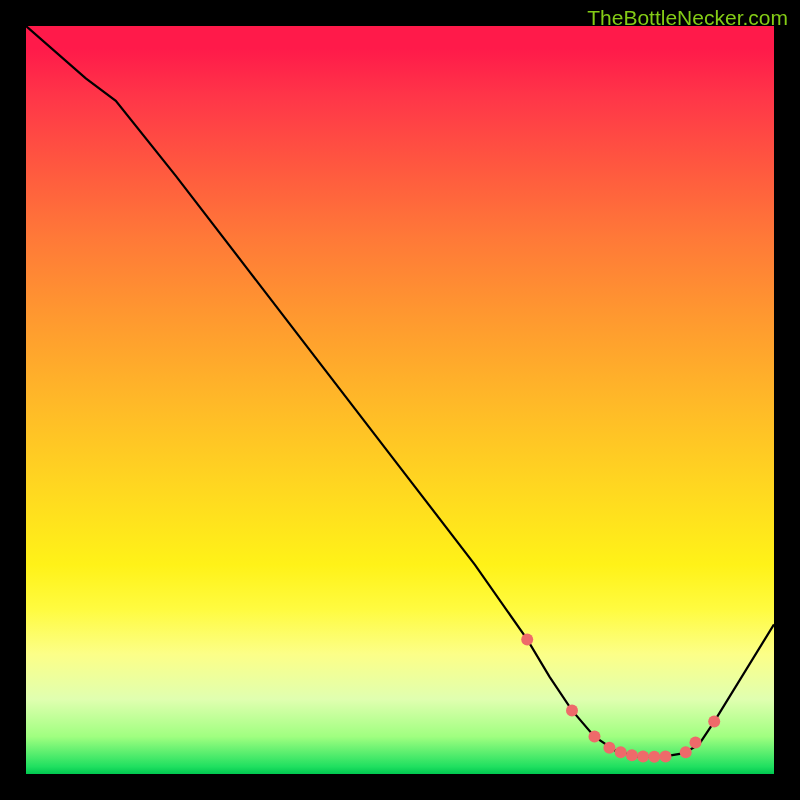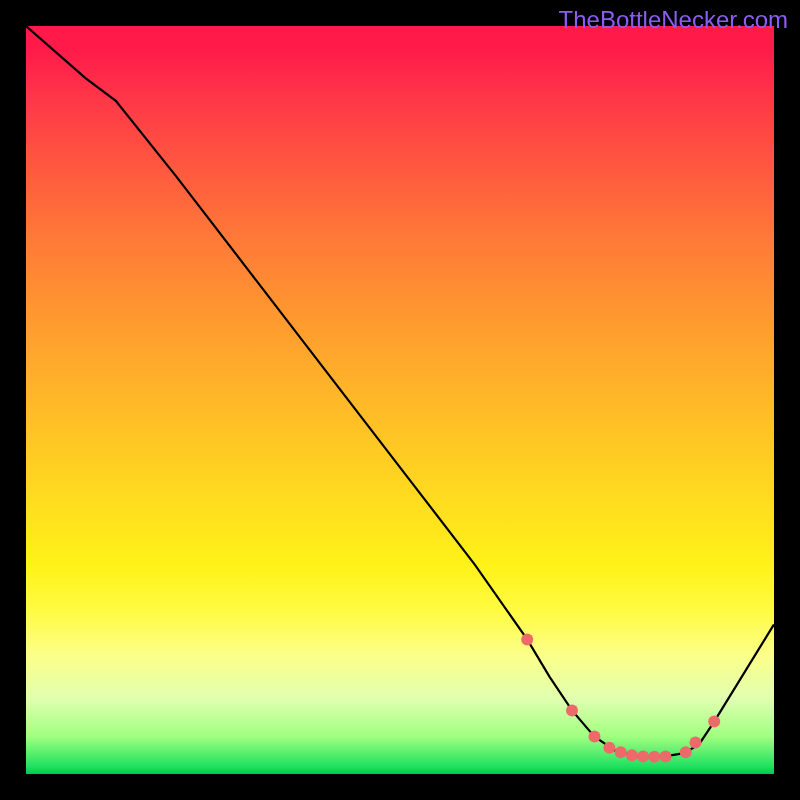--- a/index.html
+++ b/index.html
@@ -14,22 +14,22 @@
   .chart-container {
     position: relative;
     width: 800px;
     height: 800px;
     background: #000;
   }
   .watermark {
     position: absolute;
     top: 6px;
     right: 12px;
-    color: #8b5cf6;
-    font-size: 24px;
+    color: #84cc16;
+    font-size: 21px;
     font-weight: 500;
     z-index: 10;
   }
   .plot-area {
     position: absolute;
     left: 26px;
     top: 26px;
     width: 748px;
     height: 748px;
   }

